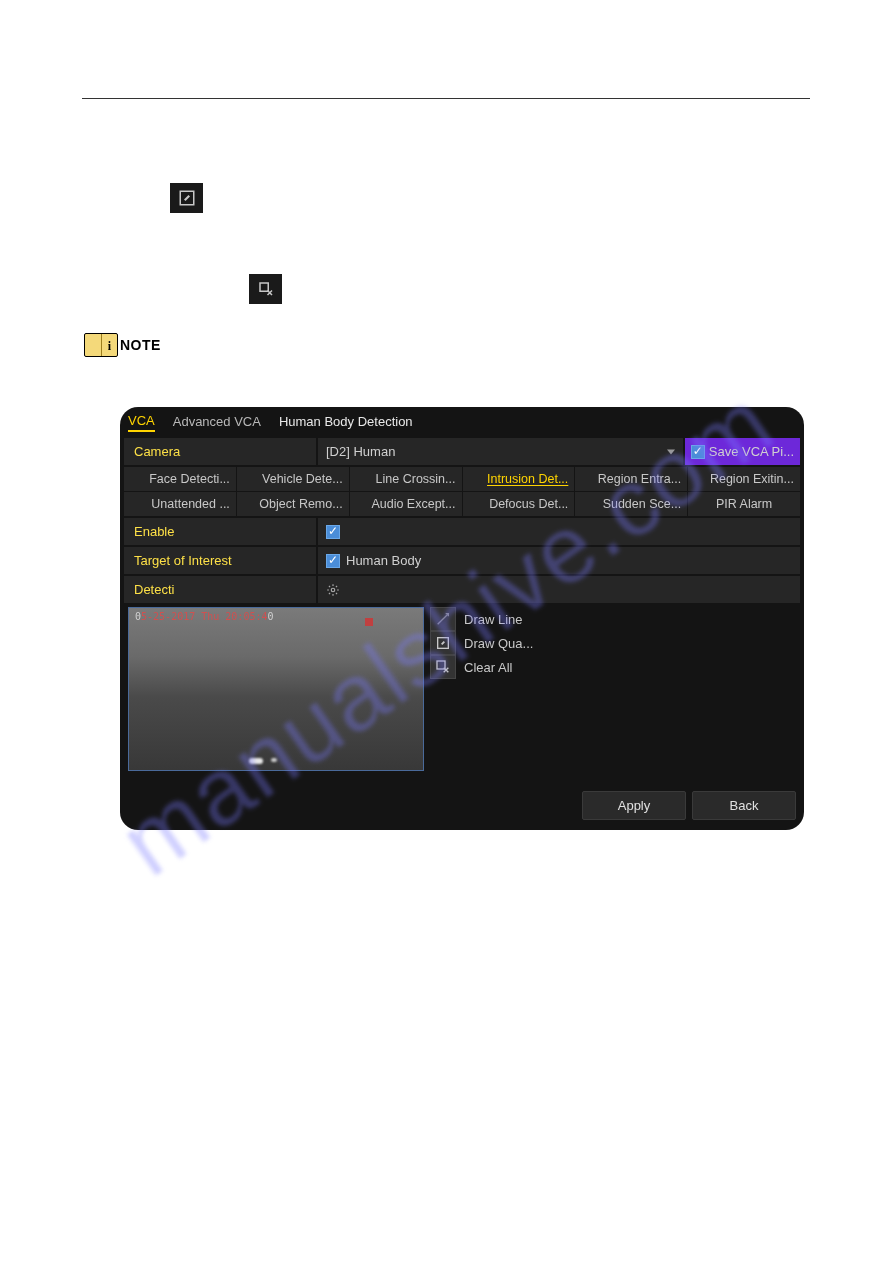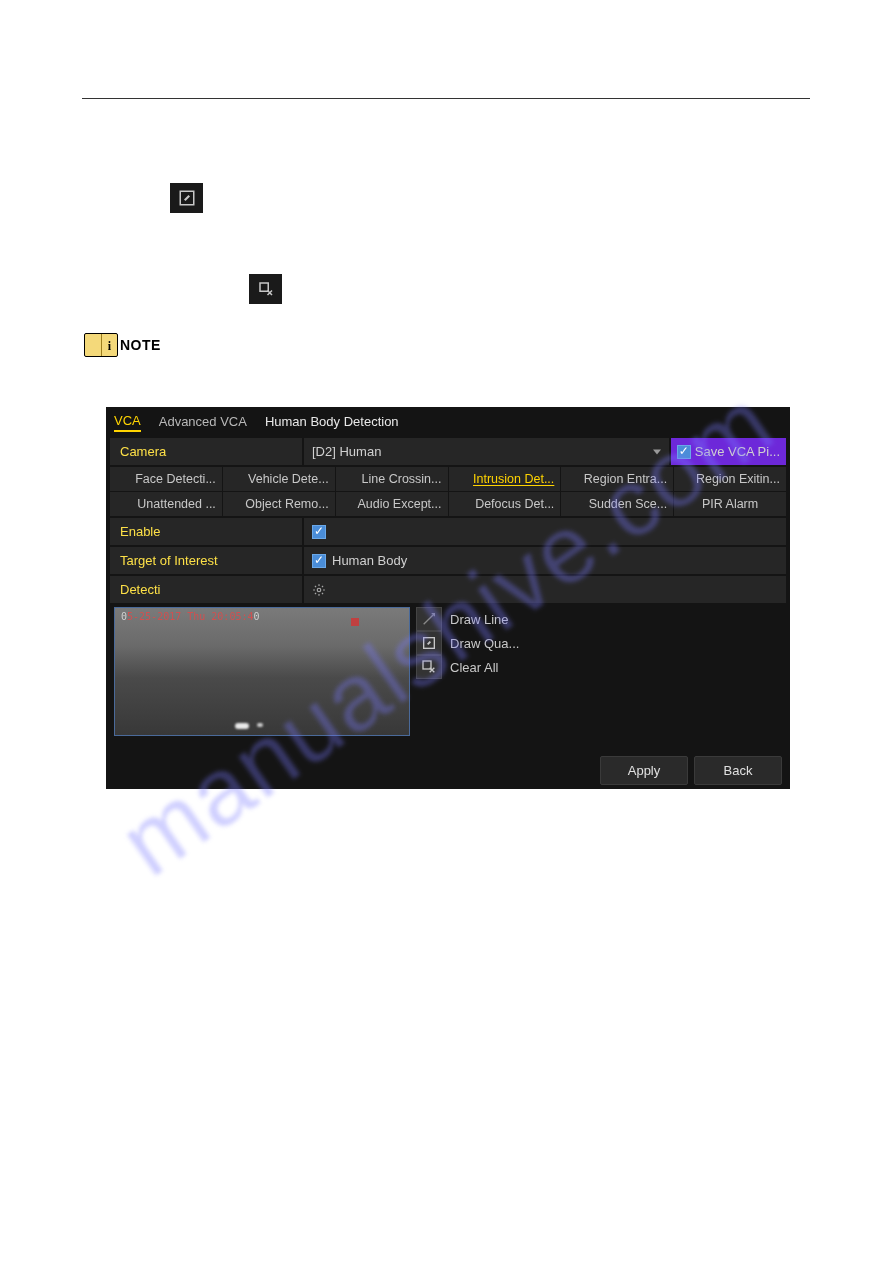--- a/index.html
+++ b/index.html
@@ -75,26 +75,28 @@
   color: rgba(120, 120, 255, 0.35);
   font-weight: 400;
   pointer-events: none;
   z-index: 10;
   white-space: nowrap;
   filter: blur(2px);
   letter-spacing: 2px;
 }
 .app-window {
   position: absolute;
-  left: 106px;
+  left: 120px;
   top: 407px;
   width: 684px;
   background: #141414;
   color: #d0d0d0;
   font-size: 13px;
+  padding-bottom: 6px;
+  border-radius: 18px;
 }
 .top-tabs {
   display: flex;
   padding: 6px 8px 4px;
   gap: 18px;
   align-items: center;
 }
 .top-tab {
   color: #b8b8b8;
   cursor: pointer;
@@ -195,21 +197,21 @@
   cursor: pointer;
   white-space: nowrap;
 }
 .bottom-section {
   display: flex;
   margin: 4px 8px 8px;
   gap: 6px;
 }
 .preview-box {
   width: 296px;
-  height: 129px;
+  height: 164px;
   border: 1.5px solid #4a6a9a;
   background: #5a5a5a;
   position: relative;
   overflow: hidden;
 }
 .preview-gradient {
   position: absolute;
   inset: 0;
   background: linear-gradient(180deg, #7a7a7a 0%, #6a6a6a 30%, #4a4a4a 55%, #383838 100%);
 }
@@ -272,21 +274,21 @@
 .draw-btn-label {
   color: #c8c8c8;
 }
 .bottom-buttons {
   display: flex;
   justify-content: flex-end;
   gap: 6px;
   margin: 20px 8px 4px;
 }
 .apply-btn, .back-btn {
-  width: 88px;
+  width: 104px;
   text-align: center;
   padding: 6px 0;
 }
 </style>
 </head>
 <body>
 
 <div class="horizontal-rule"></div>
 
 <div class="icon-block" style="left:170px; top:183px;">

